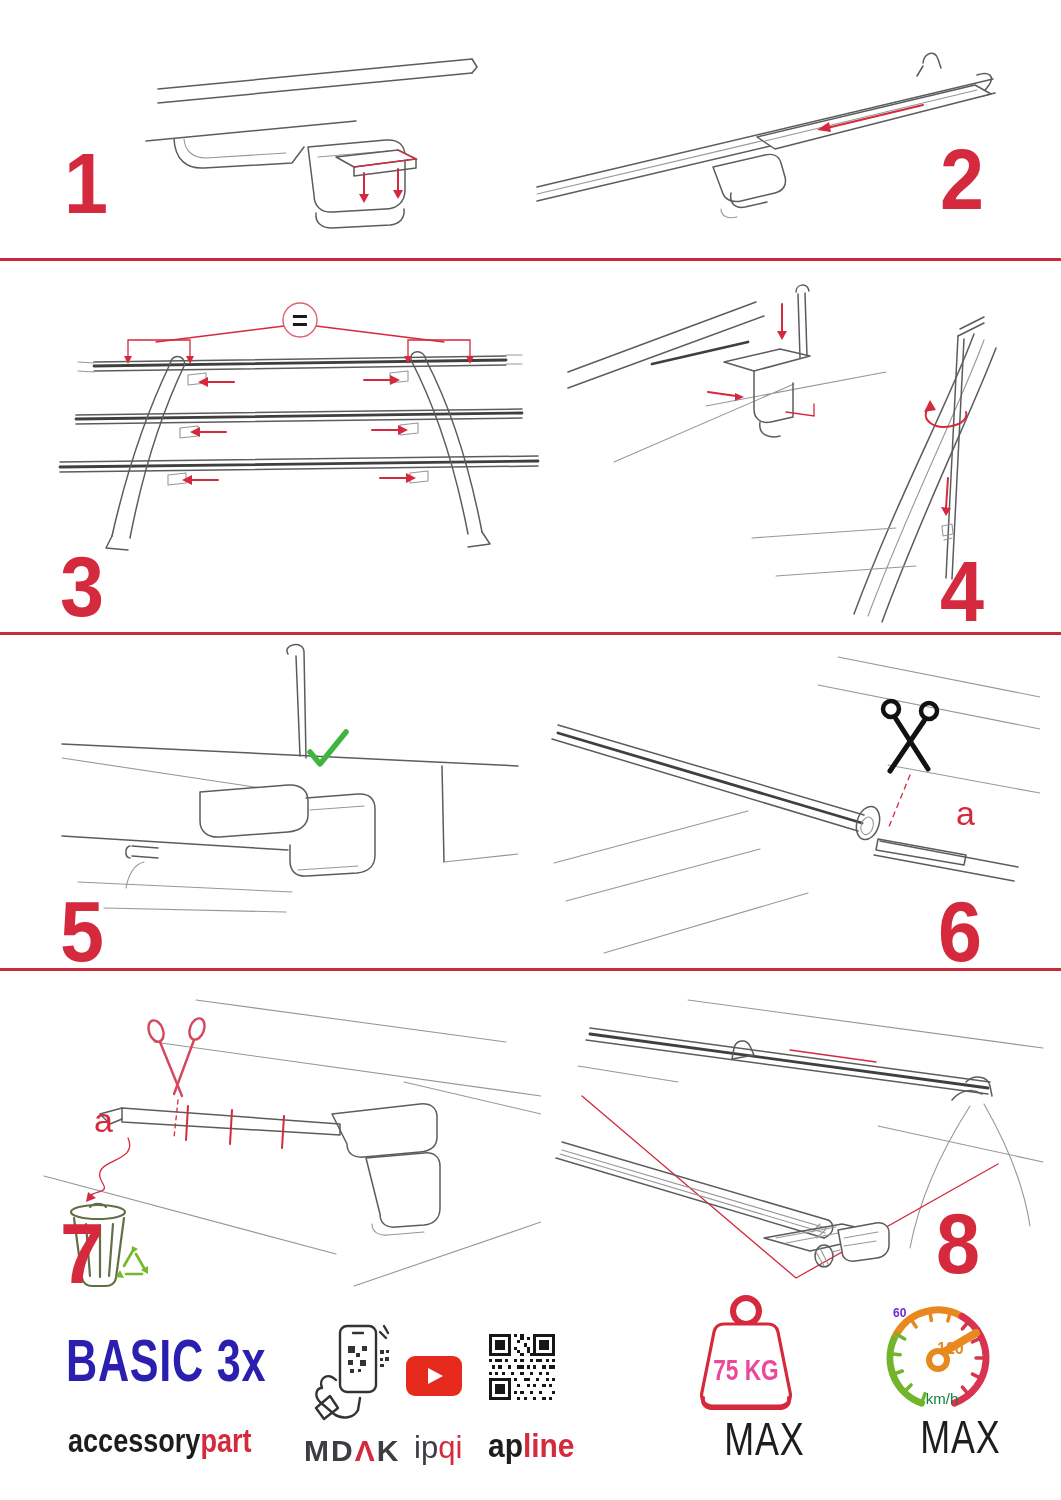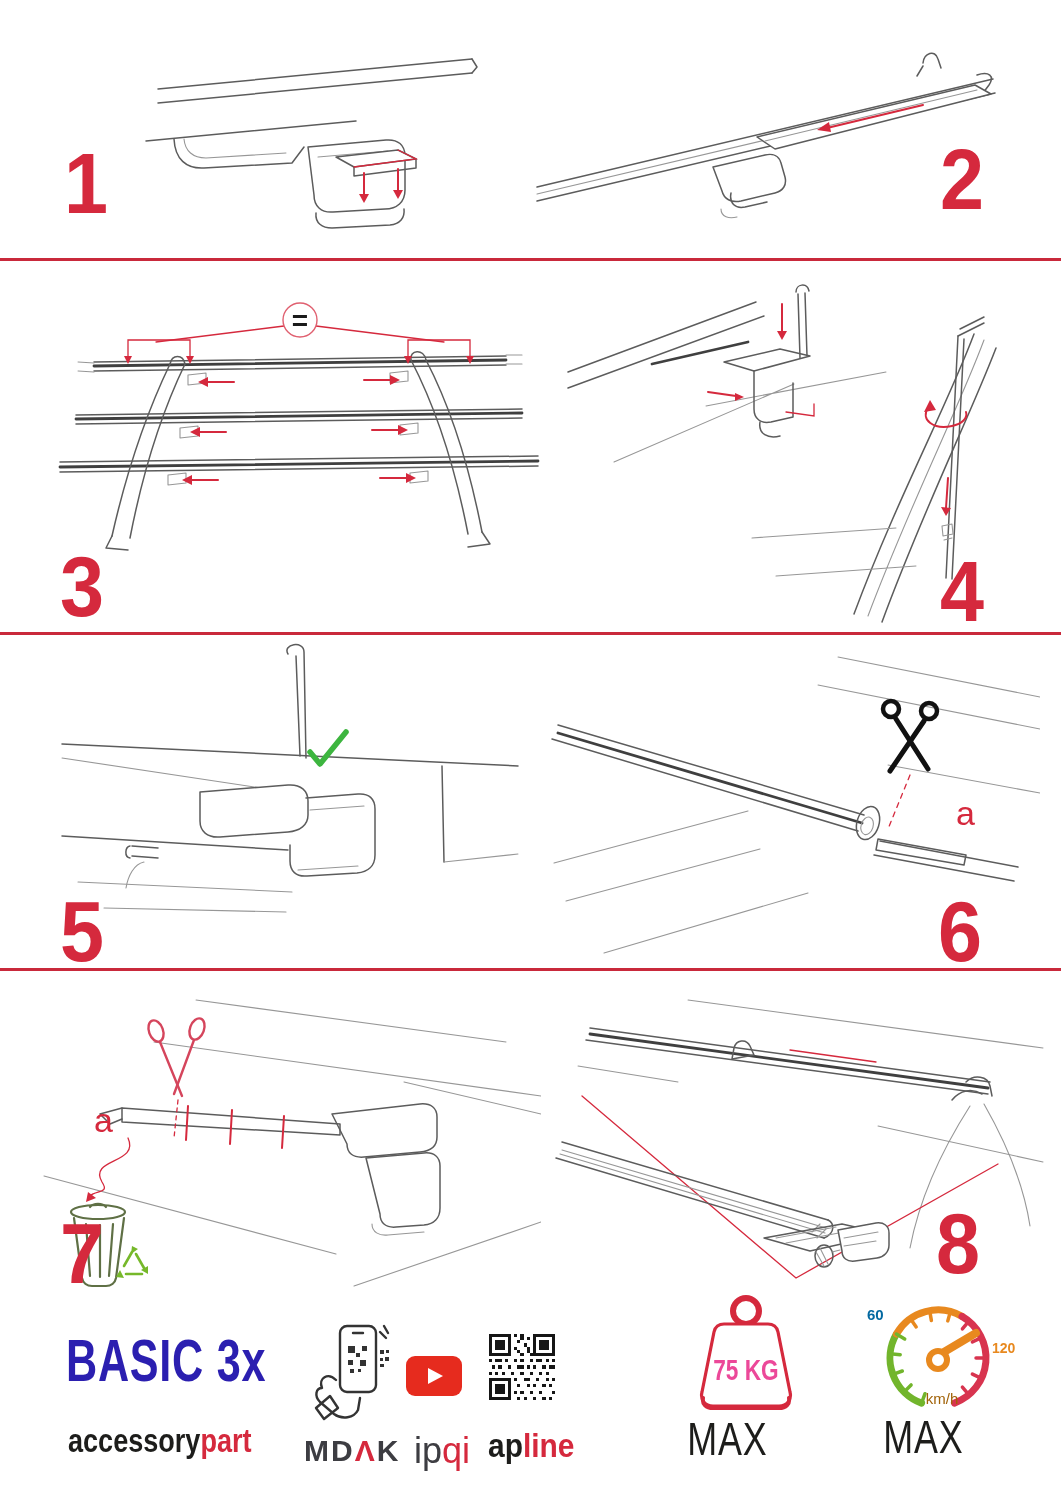--- a/index.html
+++ b/index.html
@@ -20,35 +20,35 @@
   .lbl{fill:#d5293d;font-size:34px}
   
   .basic{position:absolute;left:66px;top:1326px;font-size:60px;font-weight:bold;color:#2b1fb0;
          letter-spacing:1px;transform:scaleX(.72);transform-origin:left top;white-space:nowrap}
   .accpart{position:absolute;left:68px;top:1422px;font-size:33px;font-weight:bold;color:#1d1d1b;
            transform:scaleX(.82);transform-origin:left top;white-space:nowrap}
   .accpart .red{color:#d5293d}
   .mdak{position:absolute;left:304px;top:1434px;font-size:30px;font-weight:bold;color:#3d3d42;
         letter-spacing:2px;white-space:nowrap}
   .mdak .red{color:#d5293d}
-  .ipqi{position:absolute;left:414px;top:1430px;font-size:36px;color:#3d3d42;white-space:nowrap}
+  .ipqi{position:absolute;left:414px;top:1430px;font-size:31px;color:#3d3d42;white-space:nowrap}
   .ipqi .red{color:#d5293d}
   .apline{position:absolute;left:488px;top:1426px;font-size:34px;font-weight:bold;color:#1d1d1b;
           transform:scaleX(.88);transform-origin:left top;white-space:nowrap}
   .apline .red{color:#d5293d}
   .kgval{position:absolute;left:676px;top:1354px;width:140px;text-align:center;font-size:29px;
          font-weight:bold;color:#ec4899}
   .kgval span,.maxlbl span{display:inline-block;transform:scaleX(.78)}
-  .maxlbl{position:absolute;width:140px;text-align:left;font-size:46px;color:#1d1d1b;
+  .maxlbl{position:absolute;width:140px;text-align:right;font-size:46px;color:#1d1d1b;
           line-height:1;letter-spacing:1px}
   .max-w{left:676px;top:1416px}
   .max-s{left:872px;top:1414px}
-  .tick60{position:absolute;left:867px;top:1306px;font-size:15px;font-weight:bold;color:#0369a1}
-  .tick120{position:absolute;left:992px;top:1340px;font-size:14px;font-weight:bold;color:#e8891f}
-  .kmh{position:absolute;left:872px;top:1390px;width:140px;text-align:center;font-size:15px;color:#a16207}
+  .tick60{position:absolute;left:893px;top:1306px;font-size:12px;font-weight:bold;color:#6d28d9}
+  .tick120{position:absolute;left:937px;top:1340px;font-size:16px;font-weight:bold;color:#e8891f}
+  .kmh{position:absolute;left:872px;top:1390px;width:140px;text-align:center;font-size:15px;color:#15803d}
 </style>
 </head>
 <body>
 
 <div class="page">
 
   <svg class="illu" style="left:140px;top:45px" width="350" height="200" viewBox="0 0 350 200">
     <path class="g" d="M18,44 L332,14"></path>
       <path class="g" d="M18,58 L332,28"></path>
     <path class="g" d="M332,14 l5,8 -5,6"></path>

